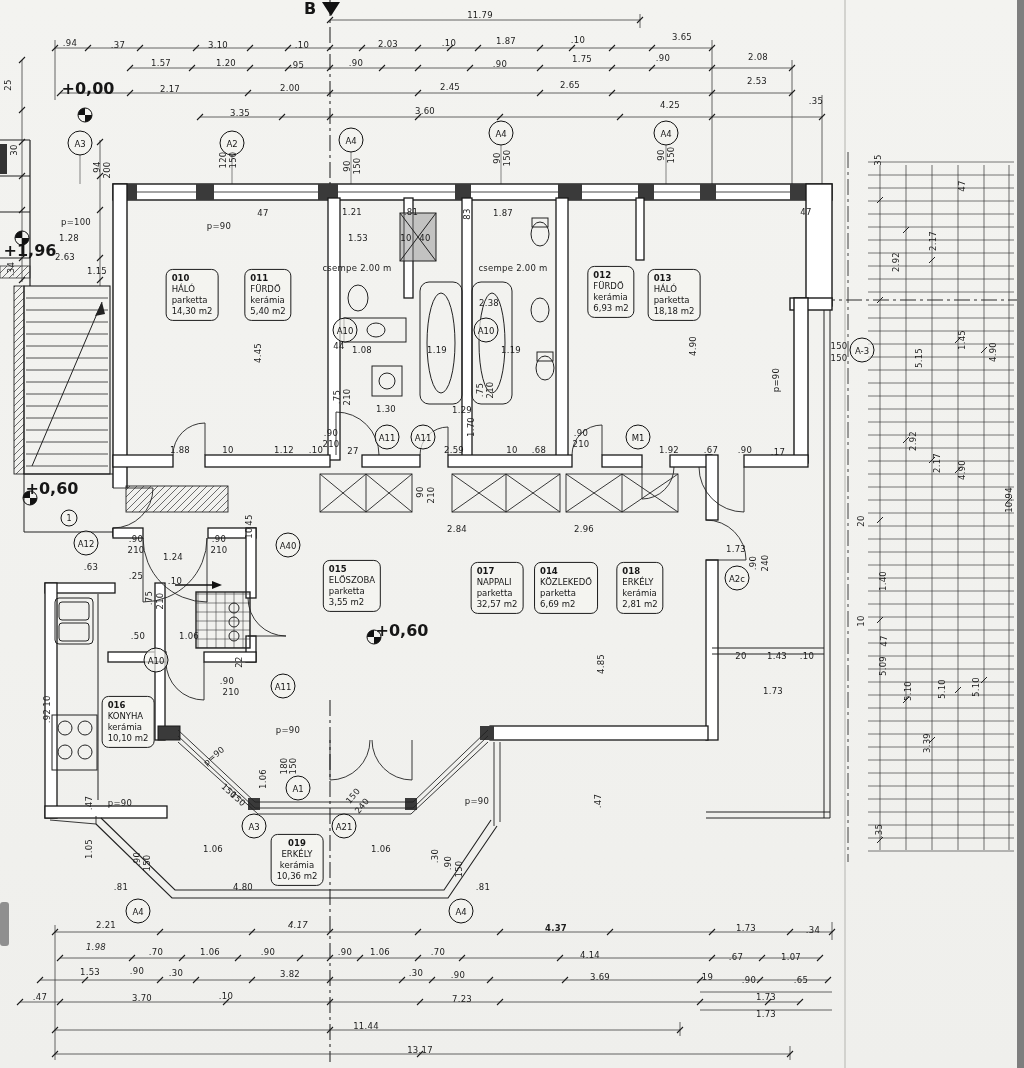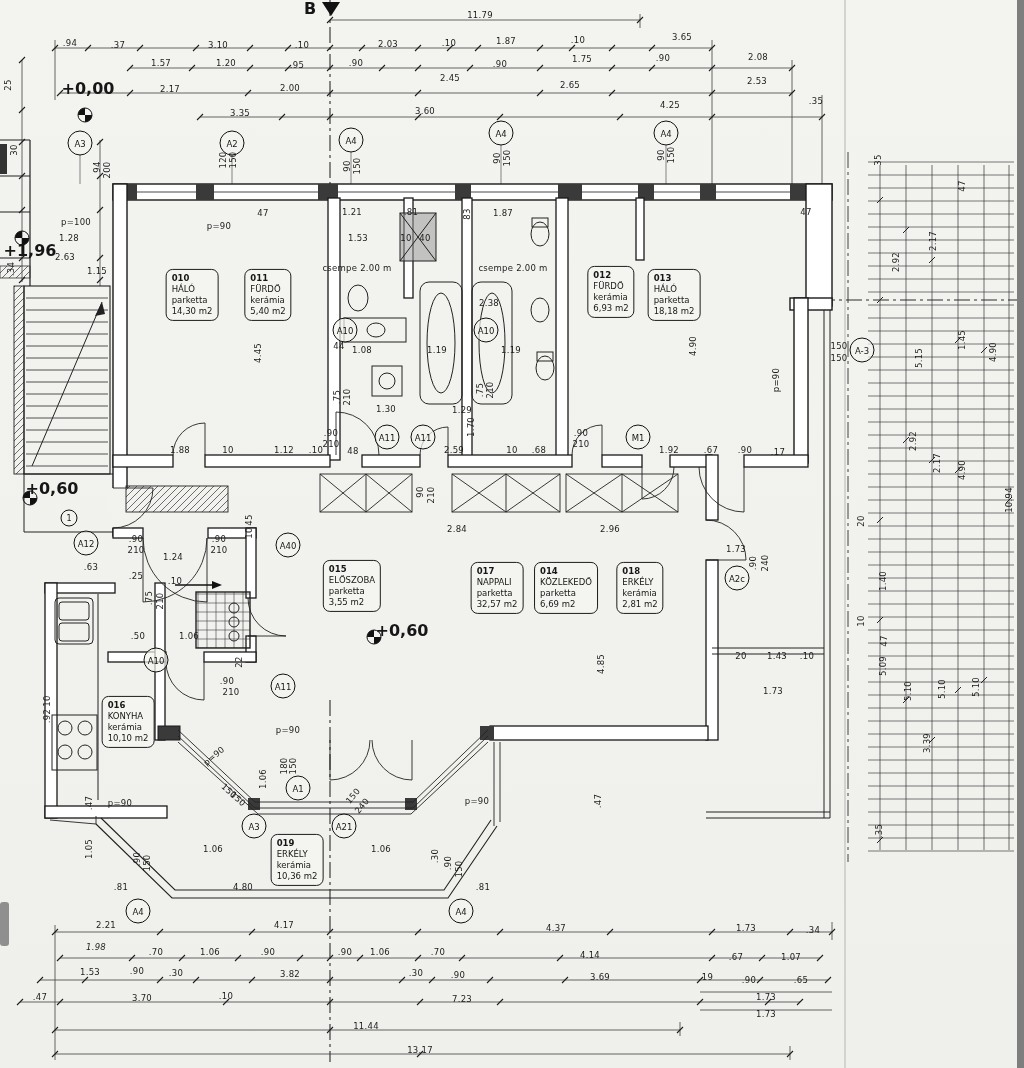--- a/index.html
+++ b/index.html
@@ -287,21 +287,21 @@
     <div class="rl-name">ERKÉLY</div>
     <div class="rl-mat">kerámia</div>
     <div class="rl-area">2,81 m2</div>
   </div>
       <div class="room-label" style="left: 128px; top: 722px;">
     <div class="rl-id">016</div>
     <div class="rl-name">KONYHA</div>
     <div class="rl-mat">kerámia</div>
     <div class="rl-area">10,10 m2</div>
   </div>
-      <div class="room-label" style="left: 297px; top: 860px;">
+      <div class="room-label" style="left: 297px; top: 860px; text-align: center;">
     <div class="rl-id">019</div>
     <div class="rl-name">ERKÉLY</div>
     <div class="rl-mat">kerámia</div>
     <div class="rl-area">10,36 m2</div>
   </div>
       <div class="marker" style="left: 80px; top: 143px;">A3</div>
       <div class="marker" style="left: 232px; top: 143px;">A2</div>
       <div class="marker" style="left: 351px; top: 140px;">A4</div>
       <div class="marker" style="left: 501px; top: 133px;">A4</div>
       <div class="marker" style="left: 666px; top: 133px;">A4</div>
@@ -339,21 +339,21 @@
       <div class="dim" style="left: 161px; top: 63px;">1.57</div>
       <div class="dim" style="left: 226px; top: 63px;">1.20</div>
       <div class="dim" style="left: 297px; top: 65px;">.95</div>
       <div class="dim" style="left: 356px; top: 63px;">.90</div>
       <div class="dim" style="left: 500px; top: 64px;">.90</div>
       <div class="dim" style="left: 582px; top: 59px;">1.75</div>
       <div class="dim" style="left: 663px; top: 58px;">.90</div>
       <div class="dim" style="left: 758px; top: 57px;">2.08</div>
       <div class="dim" style="left: 170px; top: 89px;">2.17</div>
       <div class="dim" style="left: 290px; top: 88px;">2.00</div>
-      <div class="dim" style="left: 450px; top: 78px;">2.45</div>
+      <div class="dim" style="left: 450px; top: 87px;">2.45</div>
       <div class="dim" style="left: 570px; top: 85px;">2.65</div>
       <div class="dim" style="left: 757px; top: 81px;">2.53</div>
       <div class="dim" style="left: 240px; top: 113px;">3.35</div>
       <div class="dim" style="left: 425px; top: 111px;">3.60</div>
       <div class="dim" style="left: 670px; top: 105px;">4.25</div>
       <div class="dim" style="left: 816px; top: 101px;">.35</div>
       <div class="dim" style="left: 8px; top: 85px; transform: translate(-50%, -50%) rotate(-90deg);">25</div>
       <div class="dim" style="left: 14px; top: 150px; transform: translate(-50%, -50%) rotate(-90deg);">30</div>
       <div class="dim" style="left: 97px; top: 167px; transform: translate(-50%, -50%) rotate(-90deg);">94</div>
       <div class="dim" style="left: 107px; top: 170px; transform: translate(-50%, -50%) rotate(-90deg);">200</div>
@@ -396,36 +396,36 @@
       <div class="dim" style="left: 471px; top: 427px; transform: translate(-50%, -50%) rotate(-90deg);">1.70</div>
       <div class="dim" style="left: 480px; top: 390px; transform: translate(-50%, -50%) rotate(-90deg);">.75</div>
       <div class="dim" style="left: 490px; top: 390px; transform: translate(-50%, -50%) rotate(-90deg);">210</div>
       <div class="dim" style="left: 776px; top: 380px; transform: translate(-50%, -50%) rotate(-90deg);">p=90</div>
       <div class="dim" style="left: 180px; top: 450px;">1.88</div>
       <div class="dim" style="left: 228px; top: 450px;">10</div>
       <div class="dim" style="left: 284px; top: 450px;">1.12</div>
       <div class="dim" style="left: 316px; top: 450px;">.10</div>
       <div class="dim" style="left: 331px; top: 433px;">.90</div>
       <div class="dim" style="left: 331px; top: 444px;">210</div>
-      <div class="dim" style="left: 353px; top: 451px;">48</div>
+      <div class="dim" style="left: 353px; top: 451px;">27</div>
       <div class="dim" style="left: 454px; top: 450px;">2.59</div>
       <div class="dim" style="left: 512px; top: 450px;">10</div>
       <div class="dim" style="left: 539px; top: 450px;">.68</div>
       <div class="dim" style="left: 581px; top: 433px;">.90</div>
       <div class="dim" style="left: 581px; top: 444px;">210</div>
       <div class="dim" style="left: 669px; top: 450px;">1.92</div>
       <div class="dim" style="left: 711px; top: 450px;">.67</div>
       <div class="dim" style="left: 745px; top: 450px;">.90</div>
       <div class="dim" style="left: 778px; top: 452px;">.17</div>
       <div class="dim" style="left: 249px; top: 520px; transform: translate(-50%, -50%) rotate(-90deg);">45</div>
       <div class="dim" style="left: 249px; top: 533px; transform: translate(-50%, -50%) rotate(-90deg);">10</div>
       <div class="dim" style="left: 420px; top: 492px; transform: translate(-50%, -50%) rotate(-90deg);">90</div>
       <div class="dim" style="left: 431px; top: 495px; transform: translate(-50%, -50%) rotate(-90deg);">210</div>
       <div class="dim" style="left: 457px; top: 529px;">2.84</div>
-      <div class="dim" style="left: 584px; top: 529px; margin-left: 26px;">2.96</div>
+      <div class="dim" style="left: 584px; top: 529px;">2.96</div>
       <div class="dim" style="left: 136px; top: 539px;">.90</div>
       <div class="dim" style="left: 136px; top: 550px;">210</div>
       <div class="dim" style="left: 219px; top: 539px;">.90</div>
       <div class="dim" style="left: 219px; top: 550px;">210</div>
       <div class="dim" style="left: 173px; top: 557px;">1.24</div>
       <div class="dim" style="left: 91px; top: 567px;">.63</div>
       <div class="dim" style="left: 136px; top: 576px;">.25</div>
       <div class="dim" style="left: 175px; top: 581px;">.10</div>
       <div class="dim" style="left: 149px; top: 598px; transform: translate(-50%, -50%) rotate(-90deg);">.75</div>
       <div class="dim" style="left: 160px; top: 601px; transform: translate(-50%, -50%) rotate(-90deg);">210</div>
@@ -464,22 +464,22 @@
       <div class="dim" style="left: 147px; top: 863px; transform: translate(-50%, -50%) rotate(-90deg);">150</div>
       <div class="dim" style="left: 213px; top: 849px;">1.06</div>
       <div class="dim" style="left: 381px; top: 849px;">1.06</div>
       <div class="dim" style="left: 435px; top: 856px; transform: translate(-50%, -50%) rotate(-90deg);">.30</div>
       <div class="dim" style="left: 448px; top: 863px; transform: translate(-50%, -50%) rotate(-90deg);">.90</div>
       <div class="dim" style="left: 459px; top: 869px; transform: translate(-50%, -50%) rotate(-90deg);">150</div>
       <div class="dim" style="left: 121px; top: 887px;">.81</div>
       <div class="dim" style="left: 483px; top: 887px;">.81</div>
       <div class="dim" style="left: 243px; top: 887px;">4.80</div>
       <div class="dim" style="left: 106px; top: 925px;">2.21</div>
-      <div class="dim" style="left: 284px; top: 925px;">4.17</div>
-      <div class="dim" style="left: 556px; top: 928px;">4.37</div>
+      <div class="dim" style="left: 298px; top: 925px; font-style: italic;">4.17</div>
+      <div class="dim" style="left: 556px; top: 928px; font-weight: bold;">4.37</div>
       <div class="dim" style="left: 746px; top: 928px;">1.73</div>
       <div class="dim" style="left: 813px; top: 930px;">.34</div>
       <div class="dim" style="left: 96px; top: 947px; font-style: italic;">1.98</div>
       <div class="dim" style="left: 156px; top: 952px;">.70</div>
       <div class="dim" style="left: 210px; top: 952px;">1.06</div>
       <div class="dim" style="left: 268px; top: 952px;">.90</div>
       <div class="dim" style="left: 345px; top: 952px;">.90</div>
       <div class="dim" style="left: 380px; top: 952px;">1.06</div>
       <div class="dim" style="left: 438px; top: 952px;">.70</div>
       <div class="dim" style="left: 590px; top: 955px;">4.14</div>

